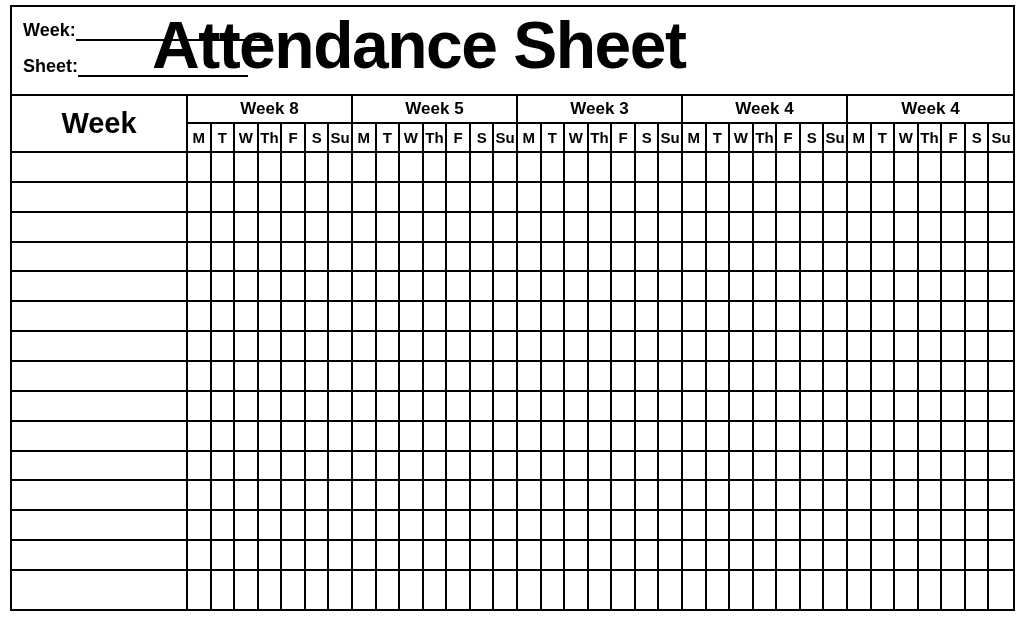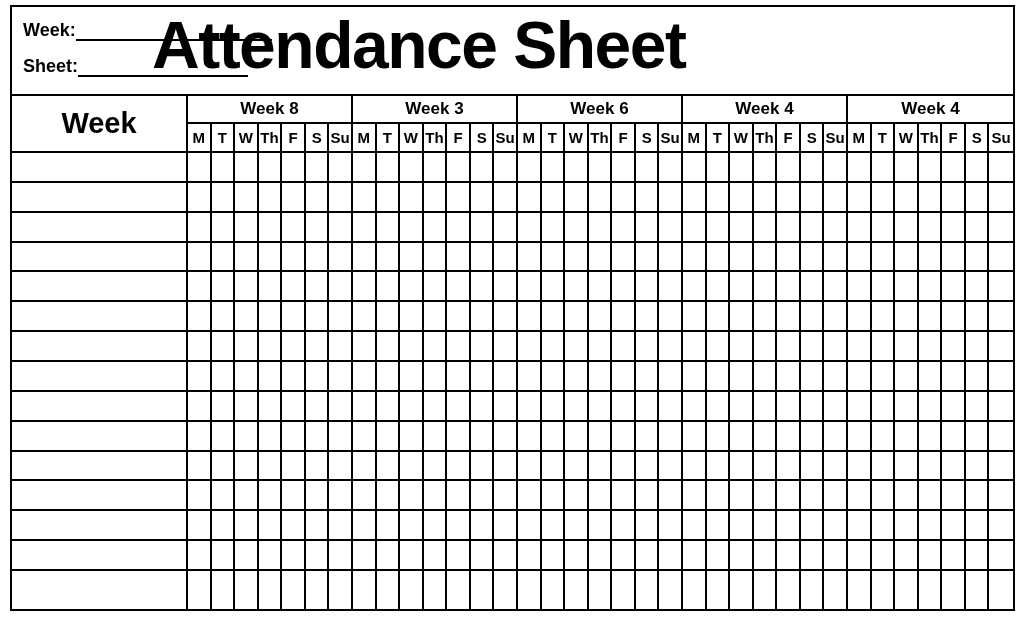--- a/index.html
+++ b/index.html
@@ -98,22 +98,22 @@
           <span>Sheet:</span>
             <span class="blank month-blank"></span>
         </div>
       </div>
       <div class="sheet-title">Attendance Sheet</div>
     </div>
 
     <div class="cell name-header">Week</div>
 
   <div class="cell week-header" style="grid-area: 2 / 2 / auto / span 7;">Week 8</div>
-      <div class="cell week-header" style="grid-area: 2 / 9 / auto / span 7;">Week 3</div>
-      <div class="cell week-header" style="grid-area: 2 / 16 / auto / span 7;">Week 6</div>
+      <div class="cell week-header" style="grid-area: 2 / 9 / auto / span 7;">Week 5</div>
+      <div class="cell week-header" style="grid-area: 2 / 16 / auto / span 7;">Week 3</div>
       <div class="cell week-header" style="grid-area: 2 / 23 / auto / span 7;">Week 4</div>
       <div class="cell week-header no-r" style="grid-area: 2 / 30 / auto / span 7;">Week 4</div>
       <div class="cell day-header" style="grid-area: 3 / 2 / auto / span 1;">M</div>
       <div class="cell day-header" style="grid-area: 3 / 3 / auto / span 1;">T</div>
       <div class="cell day-header" style="grid-area: 3 / 4 / auto / span 1;">W</div>
       <div class="cell day-header" style="grid-area: 3 / 5 / auto / span 1;">Th</div>
       <div class="cell day-header" style="grid-area: 3 / 6 / auto / span 1;">F</div>
       <div class="cell day-header" style="grid-area: 3 / 7 / auto / span 1;">S</div>
       <div class="cell day-header" style="grid-area: 3 / 8 / auto / span 1;">Su</div>
       <div class="cell day-header" style="grid-area: 3 / 9 / auto / span 1;">M</div>

